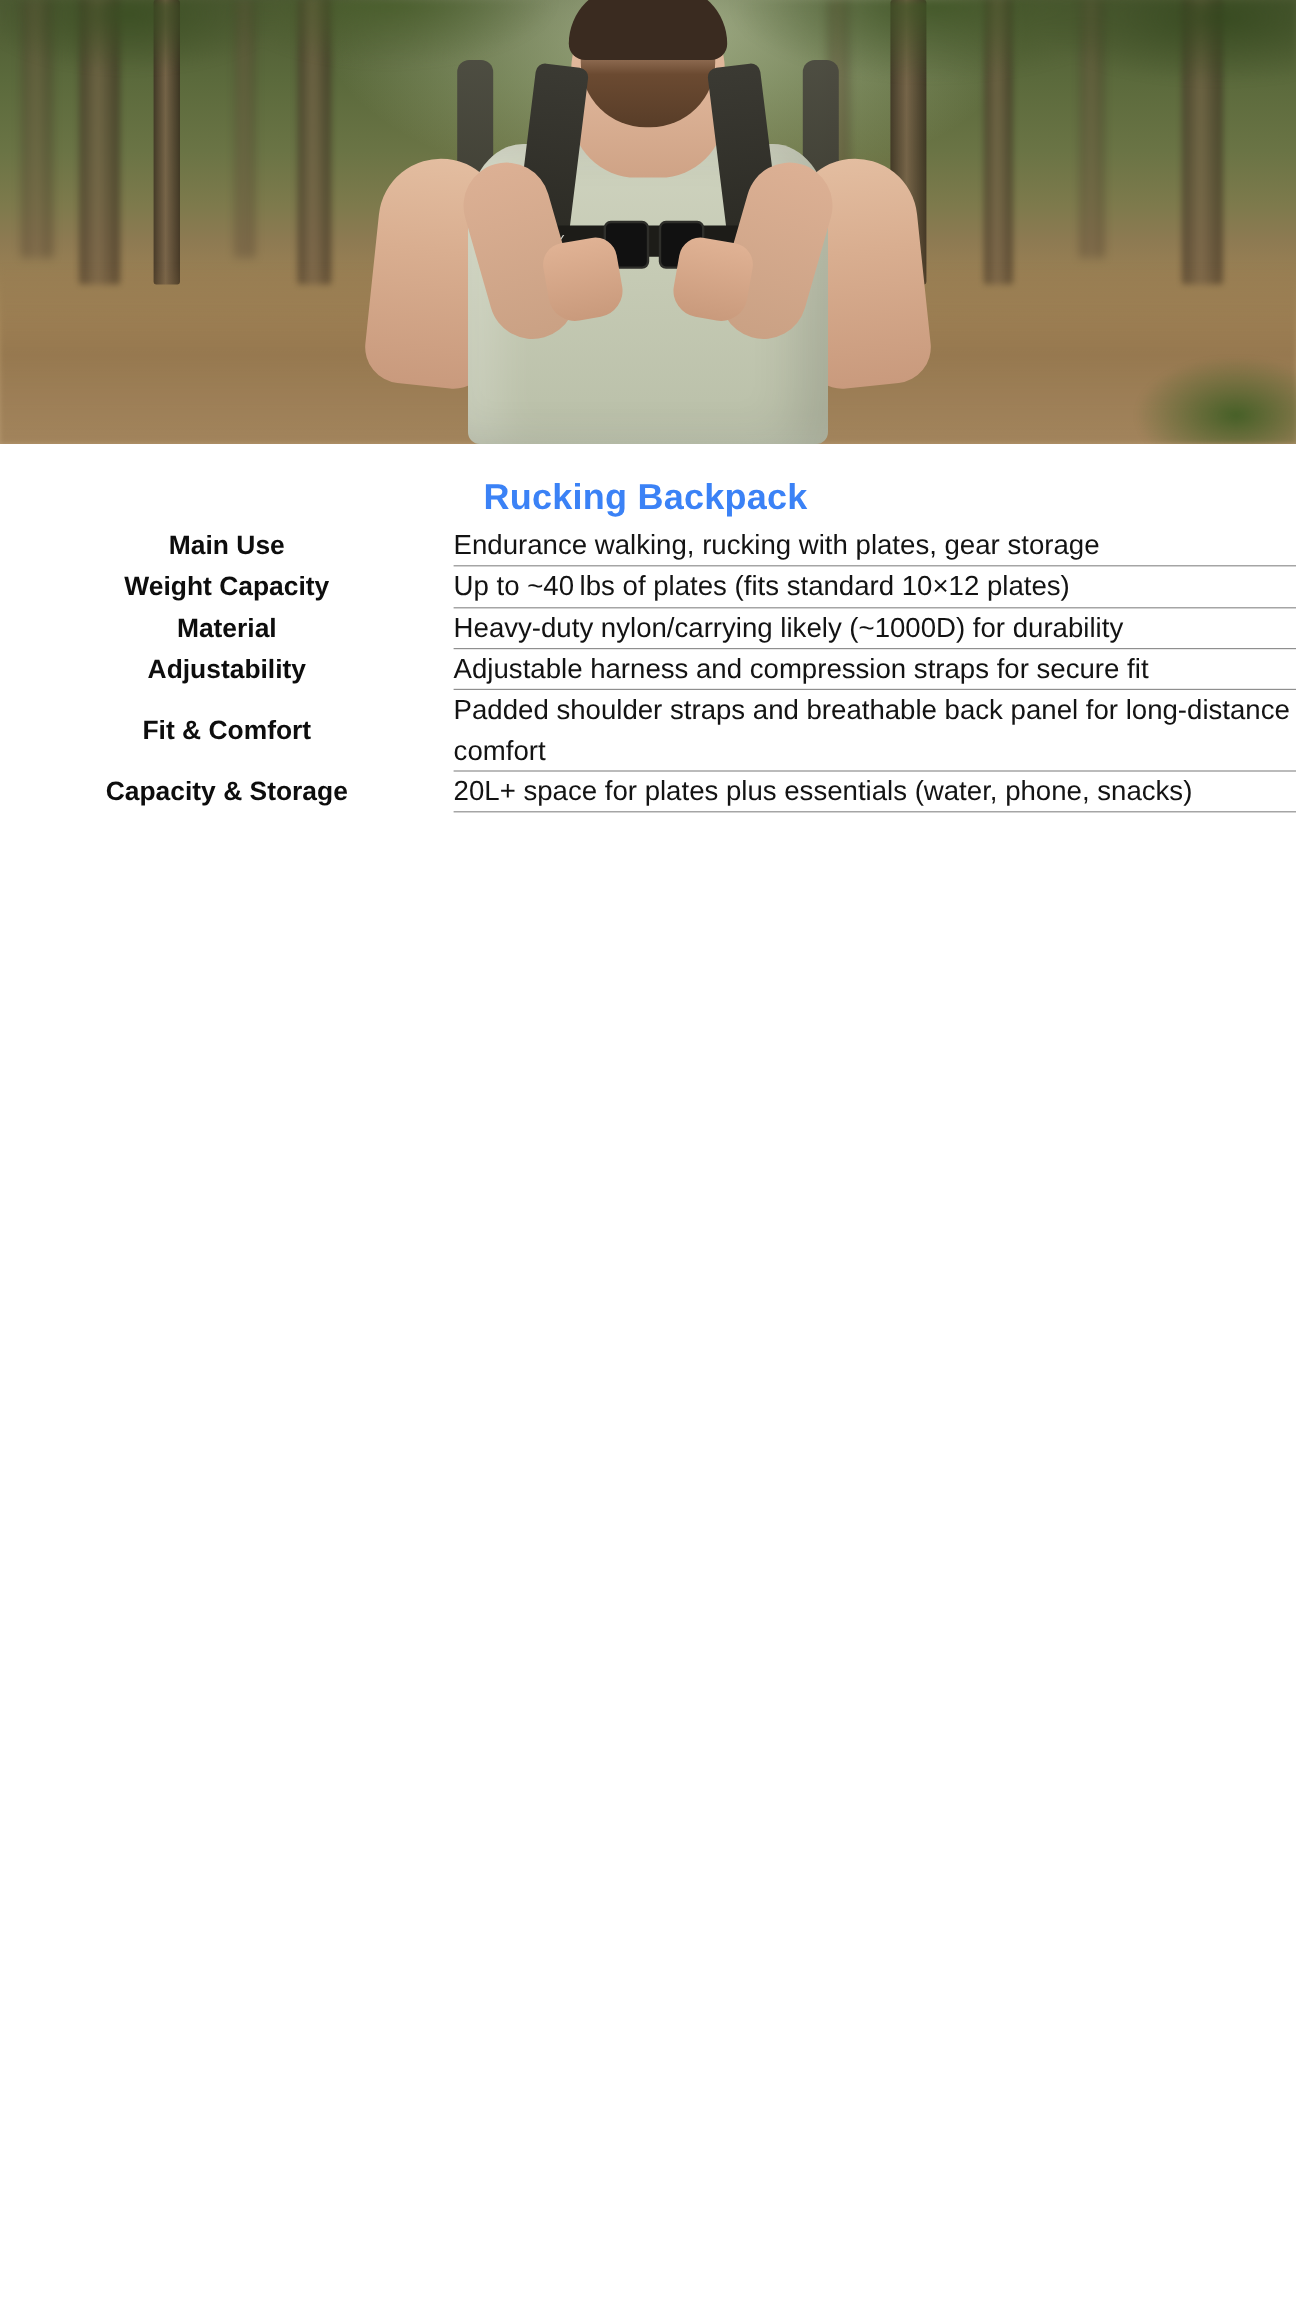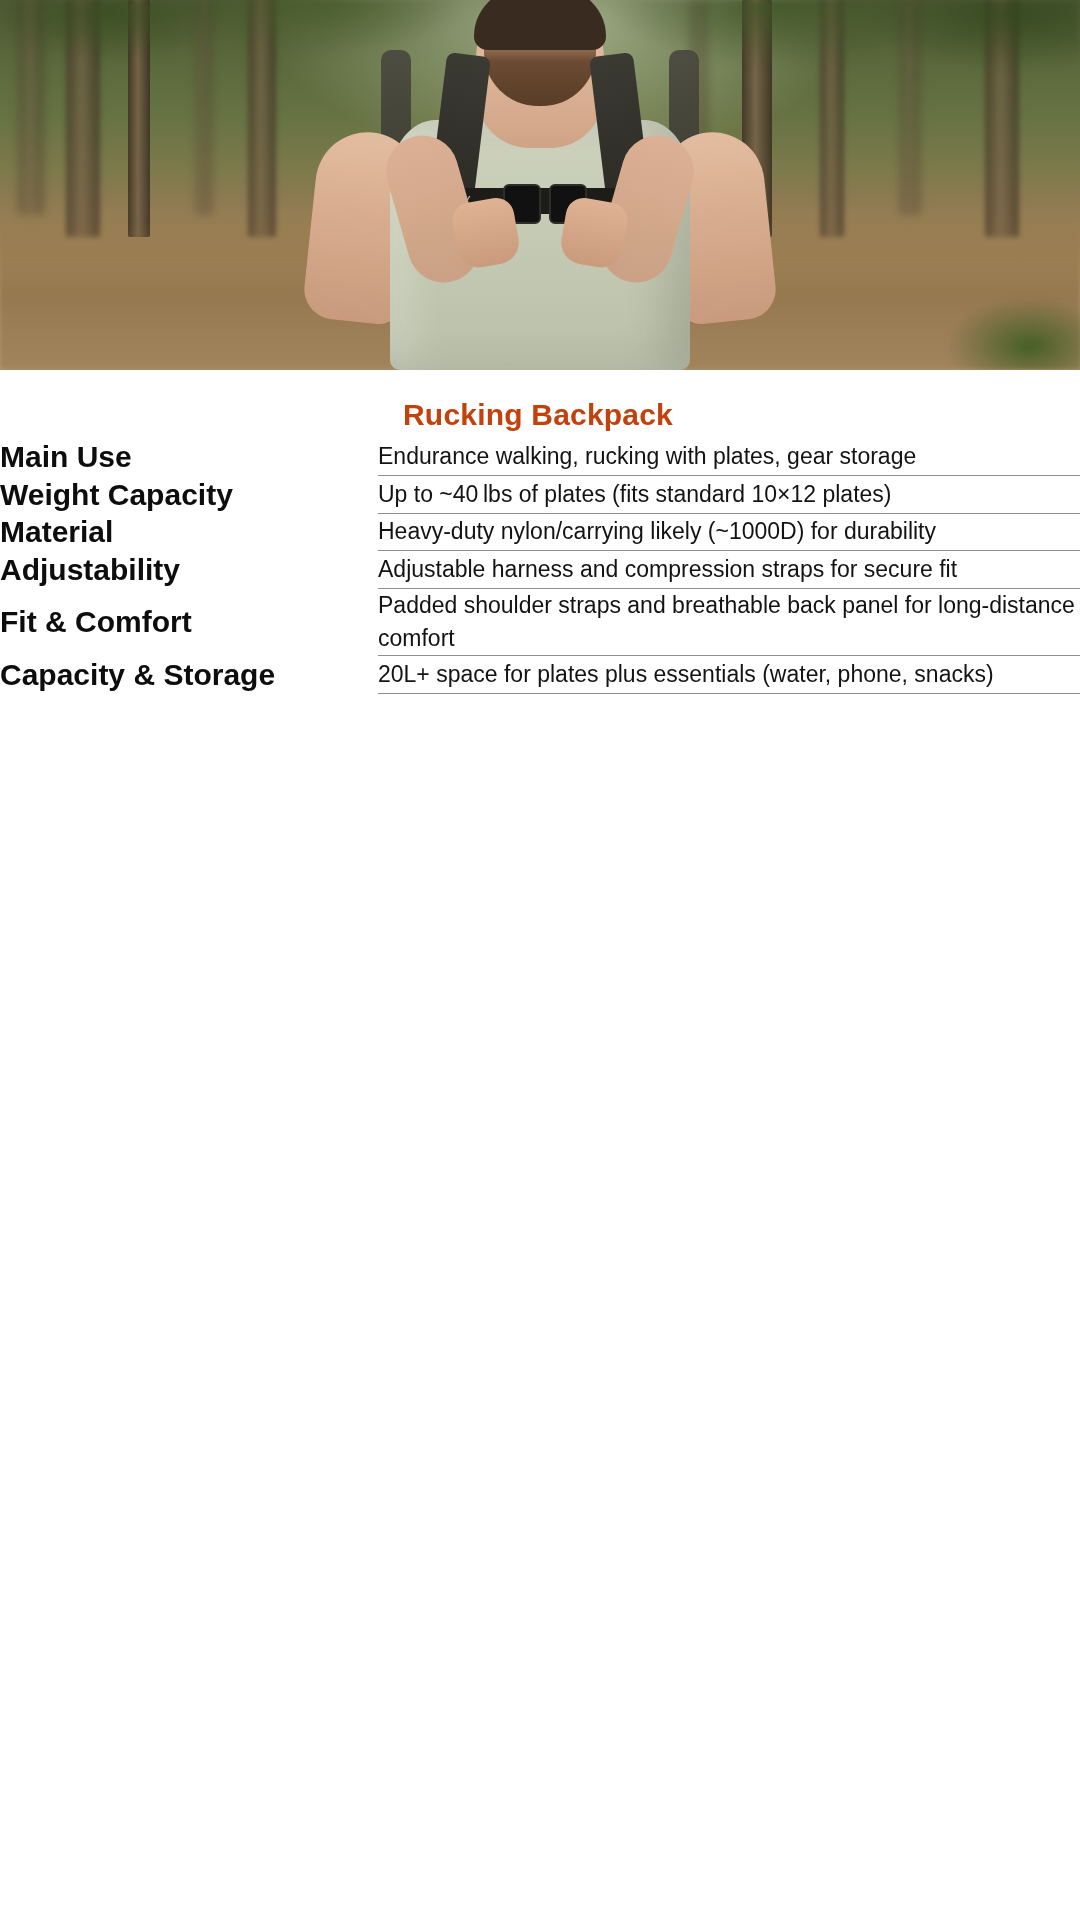--- a/index.html
+++ b/index.html
@@ -215,34 +215,35 @@
   .sheet {
     padding: 0 0 0 0;
     background: #fff;
   }
   .title {
     text-align: center;
     font-size: 30px;
     font-weight: bold;
     letter-spacing: .2px;
     margin: 28px 4px 6px 0;
-    color: #c2410c;
+    color: #3b82f6;
   }
   table.spec {
     width: 1080px;
     border-collapse: collapse;
     table-layout: fixed;
   }
   table.spec td {
     vertical-align: middle;
     padding: 0;
   }
   td.label {
     width: 378px;
-    font-size: 30px;
+    text-align: center;
+    font-size: 22px;
     font-weight: bold;
     color: #0d0d0d;
     padding: 8px 14px;
     line-height: 1.25;
   }
   td.value {
     text-align: left;
     font-size: 23px;
     color: #131313;
     line-height: 1.45;

